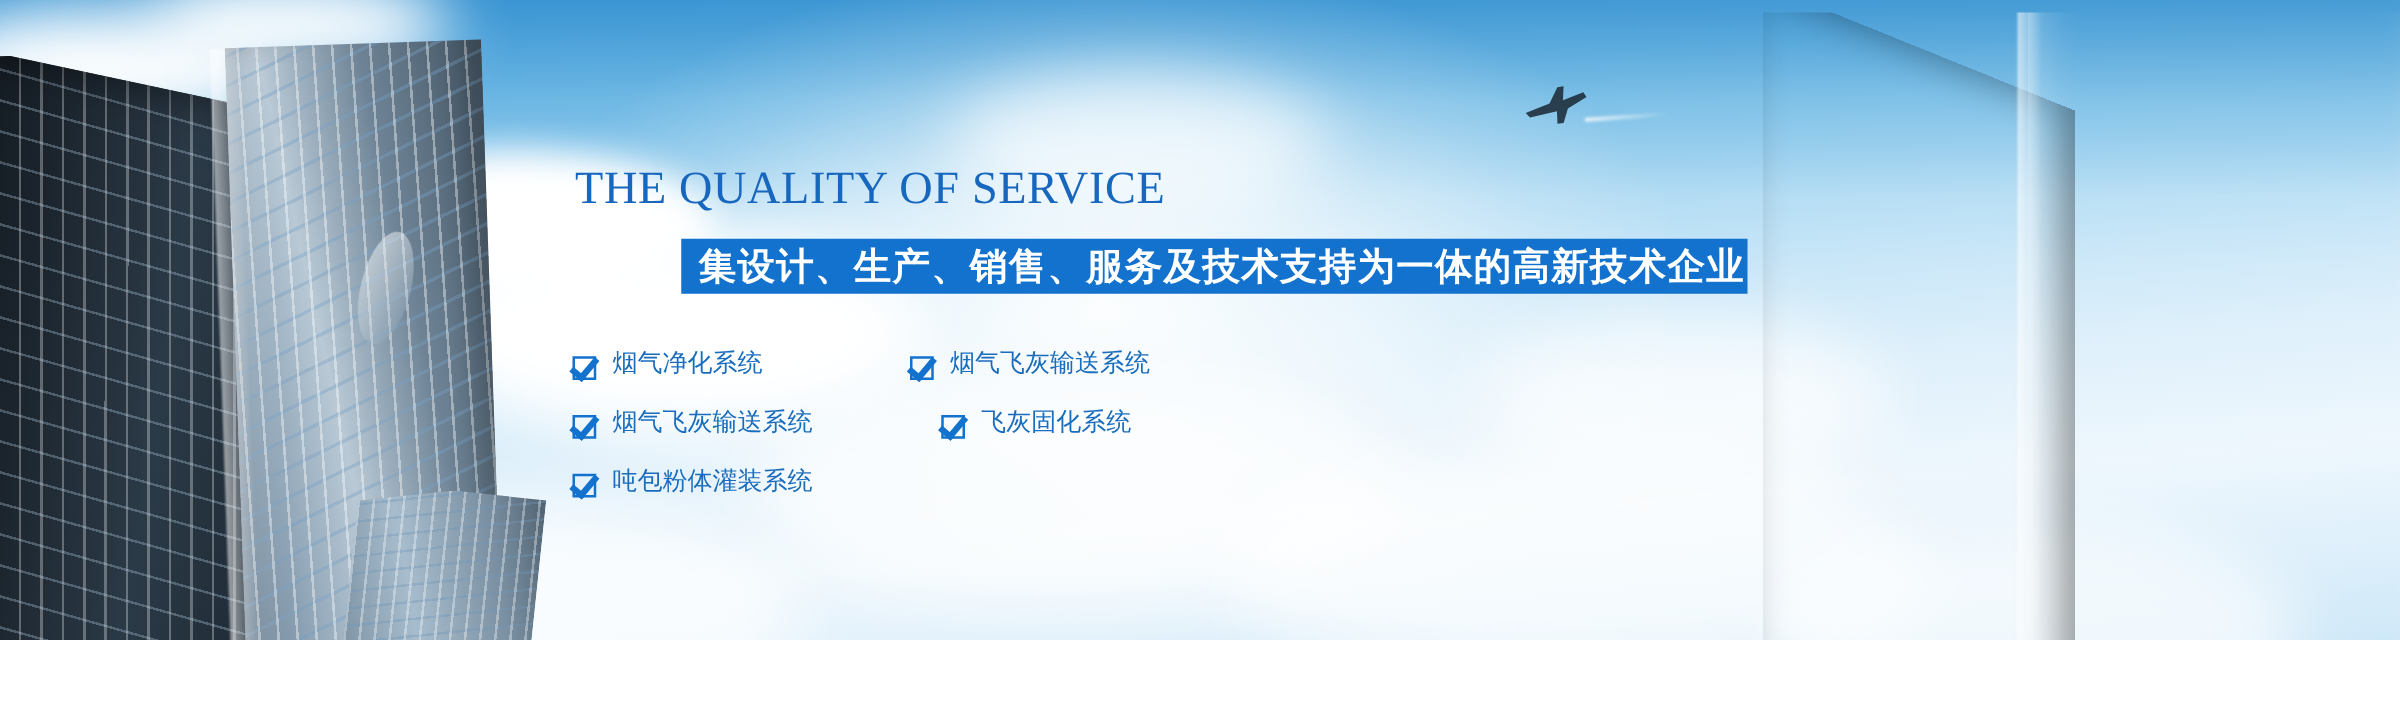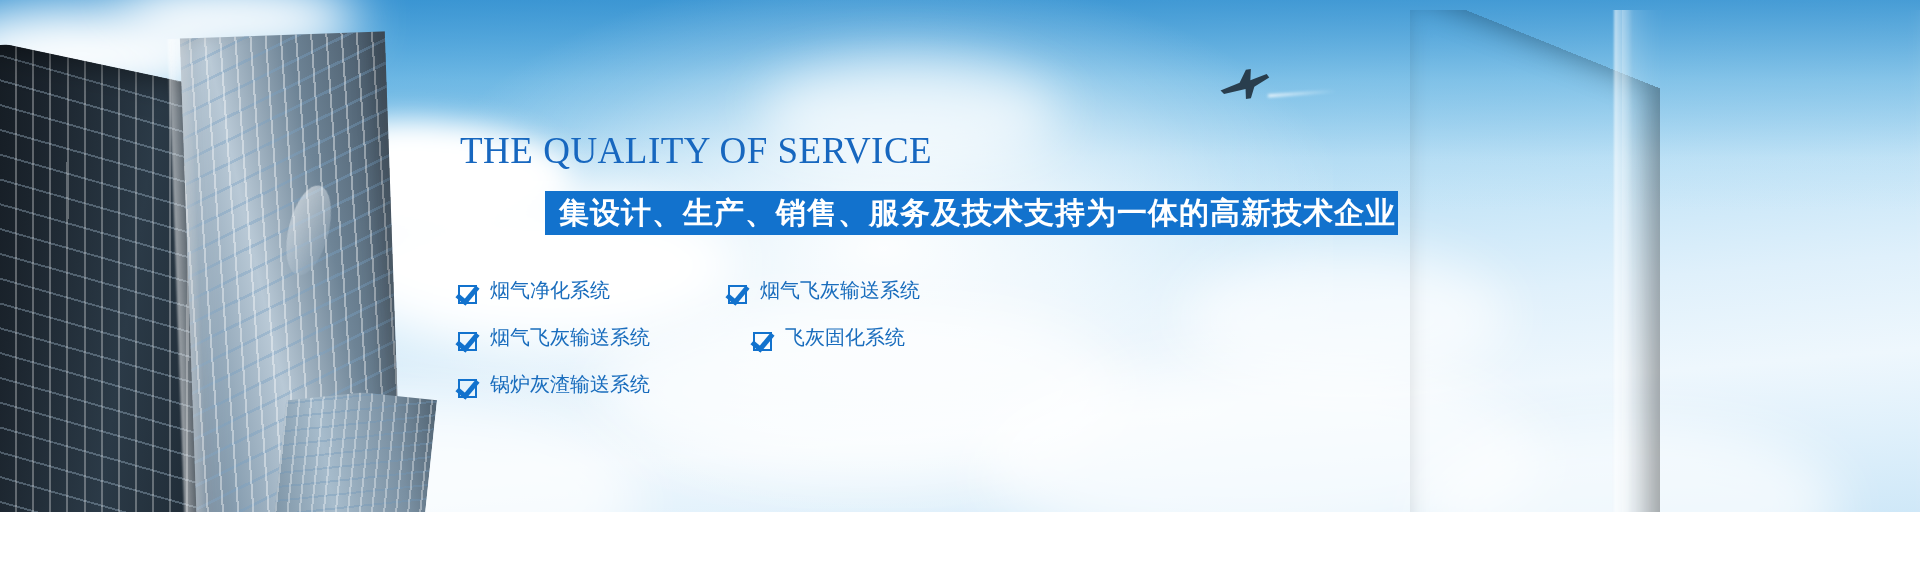--- a/index.html
+++ b/index.html
@@ -217,18 +217,18 @@
         <span class="feature-label">烟气飞灰输送系统</span>
       </div>
 
       <div class="feature" style="grid-column:2;grid-row:2;padding-left:25px;">
         <span class="chk"></span>
         <span class="feature-label">飞灰固化系统</span>
       </div>
 
       <div class="feature" style="grid-column:1;grid-row:3;">
         <span class="chk"></span>
-        <span class="feature-label">锅炉灰渣输送系统</span>
+        <span class="feature-label">吨包粉体灌装系统</span>
       </div>
 
     </div>
   </div>
 </div>
 
 </body></html>

